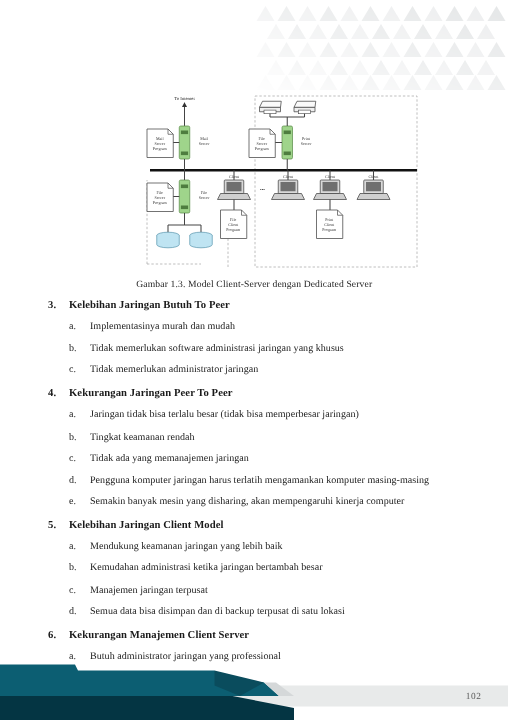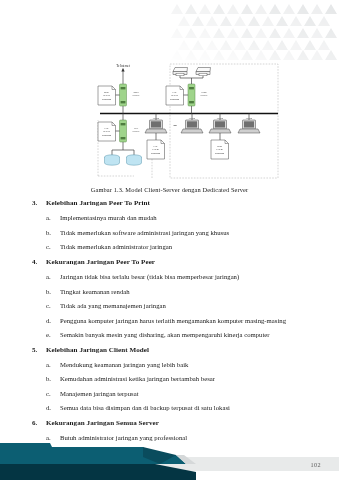--- a/index.html
+++ b/index.html
@@ -335,21 +335,21 @@
       </g>
     </svg>
   </div>
 
   <div class="caption">Gambar 1.3. Model Client-Server dengan Dedicated Server</div>
 
   <div class="content">
 
     <div class="num-item">
       <span class="marker">3.</span>
-      <span class="txt">Kelebihan Jaringan Peer To Print</span>
+      <span class="txt">Kelebihan Jaringan Butuh To Peer</span>
     </div>
     <ul class="sub-list">
       <li class="sub-item">
         <span class="marker">a.</span>
         <span class="txt">Implementasinya murah dan mudah</span>
       </li>
       <li class="sub-item">
         <span class="marker">b.</span>
         <span class="txt">Tidak memerlukan software administrasi jaringan yang khusus</span>
       </li>
@@ -404,21 +404,21 @@
         <span class="txt">Manajemen jaringan terpusat</span>
       </li>
       <li class="sub-item">
         <span class="marker">d.</span>
         <span class="txt">Semua data bisa disimpan dan di backup terpusat di satu lokasi</span>
       </li>
     </ul>
 
     <div class="num-item">
       <span class="marker">6.</span>
-      <span class="txt">Kekurangan Jaringan Semua Server</span>
+      <span class="txt">Kekurangan Manajemen Client Server</span>
     </div>
     <ul class="sub-list">
       <li class="sub-item">
         <span class="marker">a.</span>
         <span class="txt">Butuh administrator jaringan yang professional</span>
       </li>
     </ul>
   </div>
 
   <div class="footer-art">

